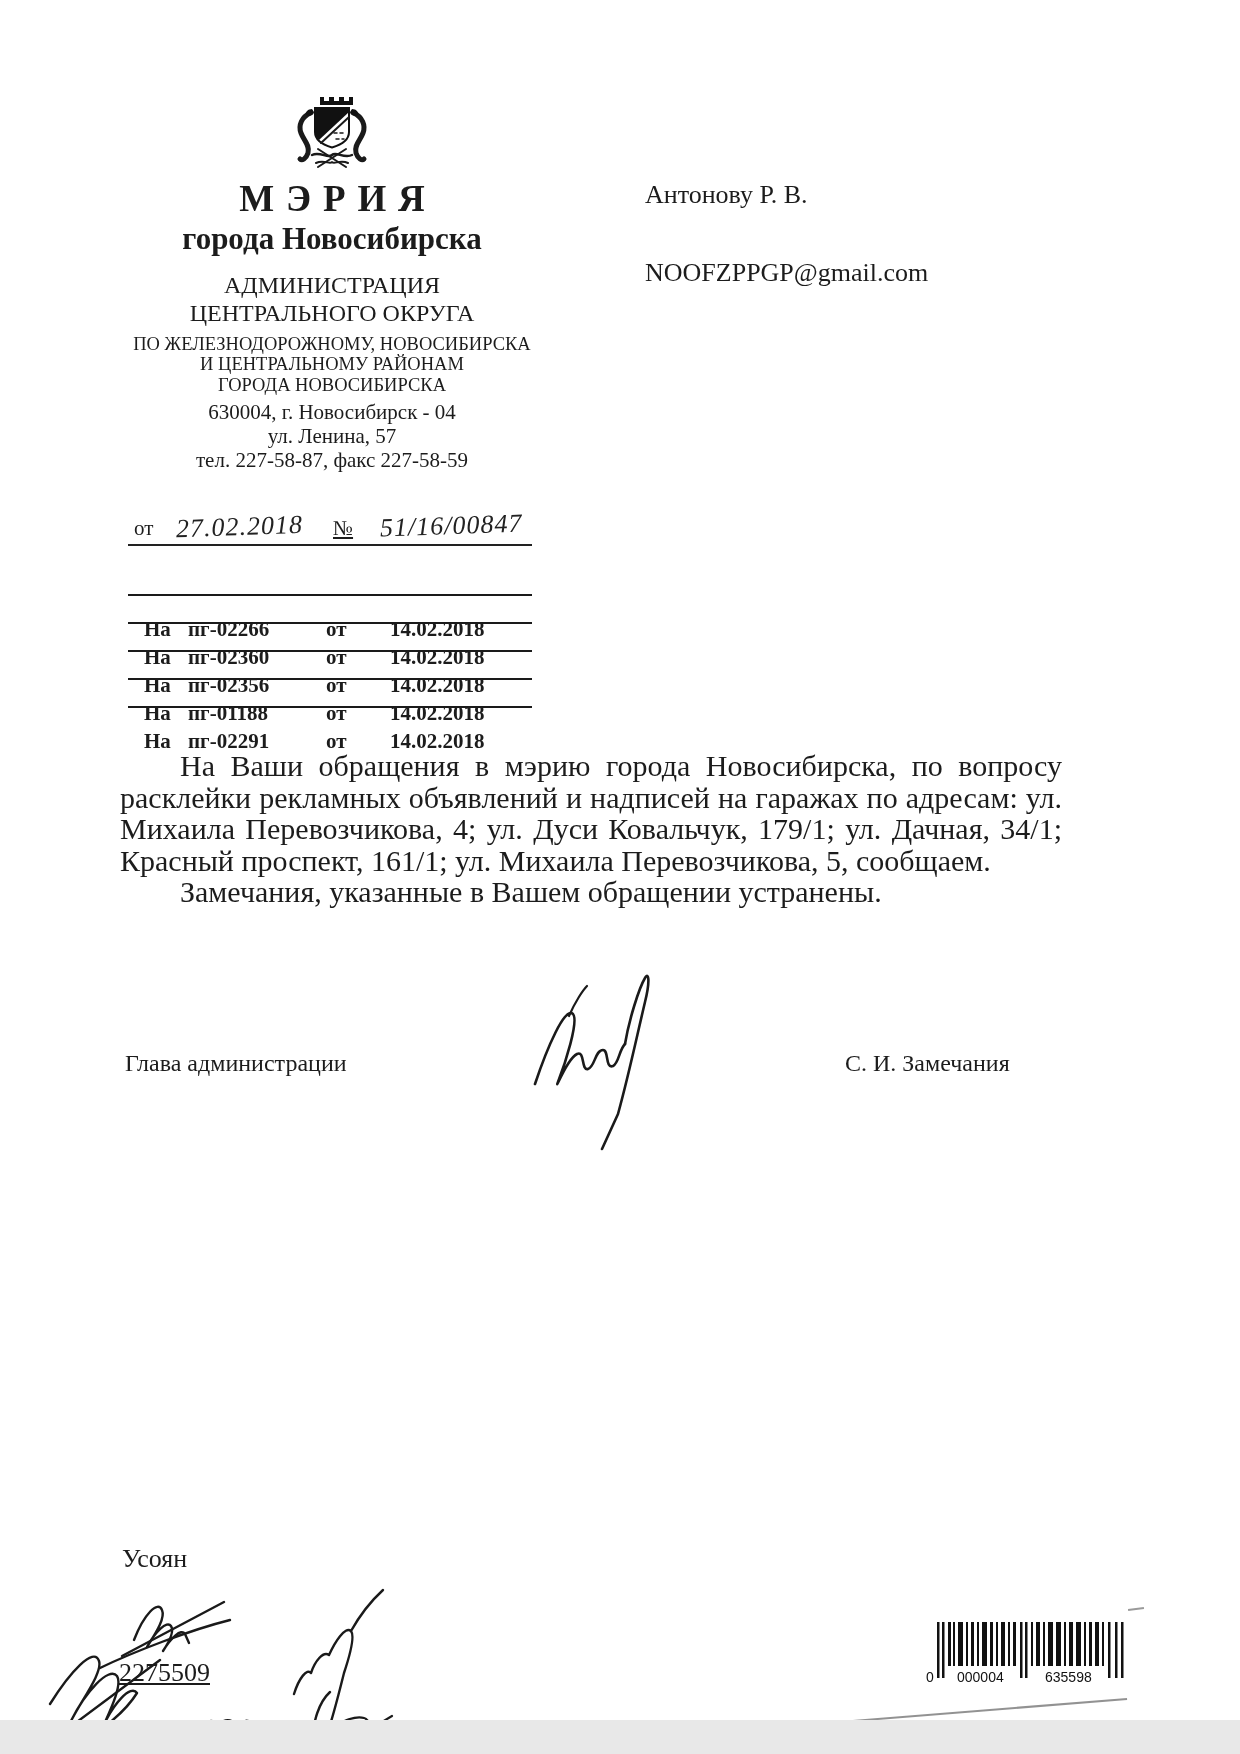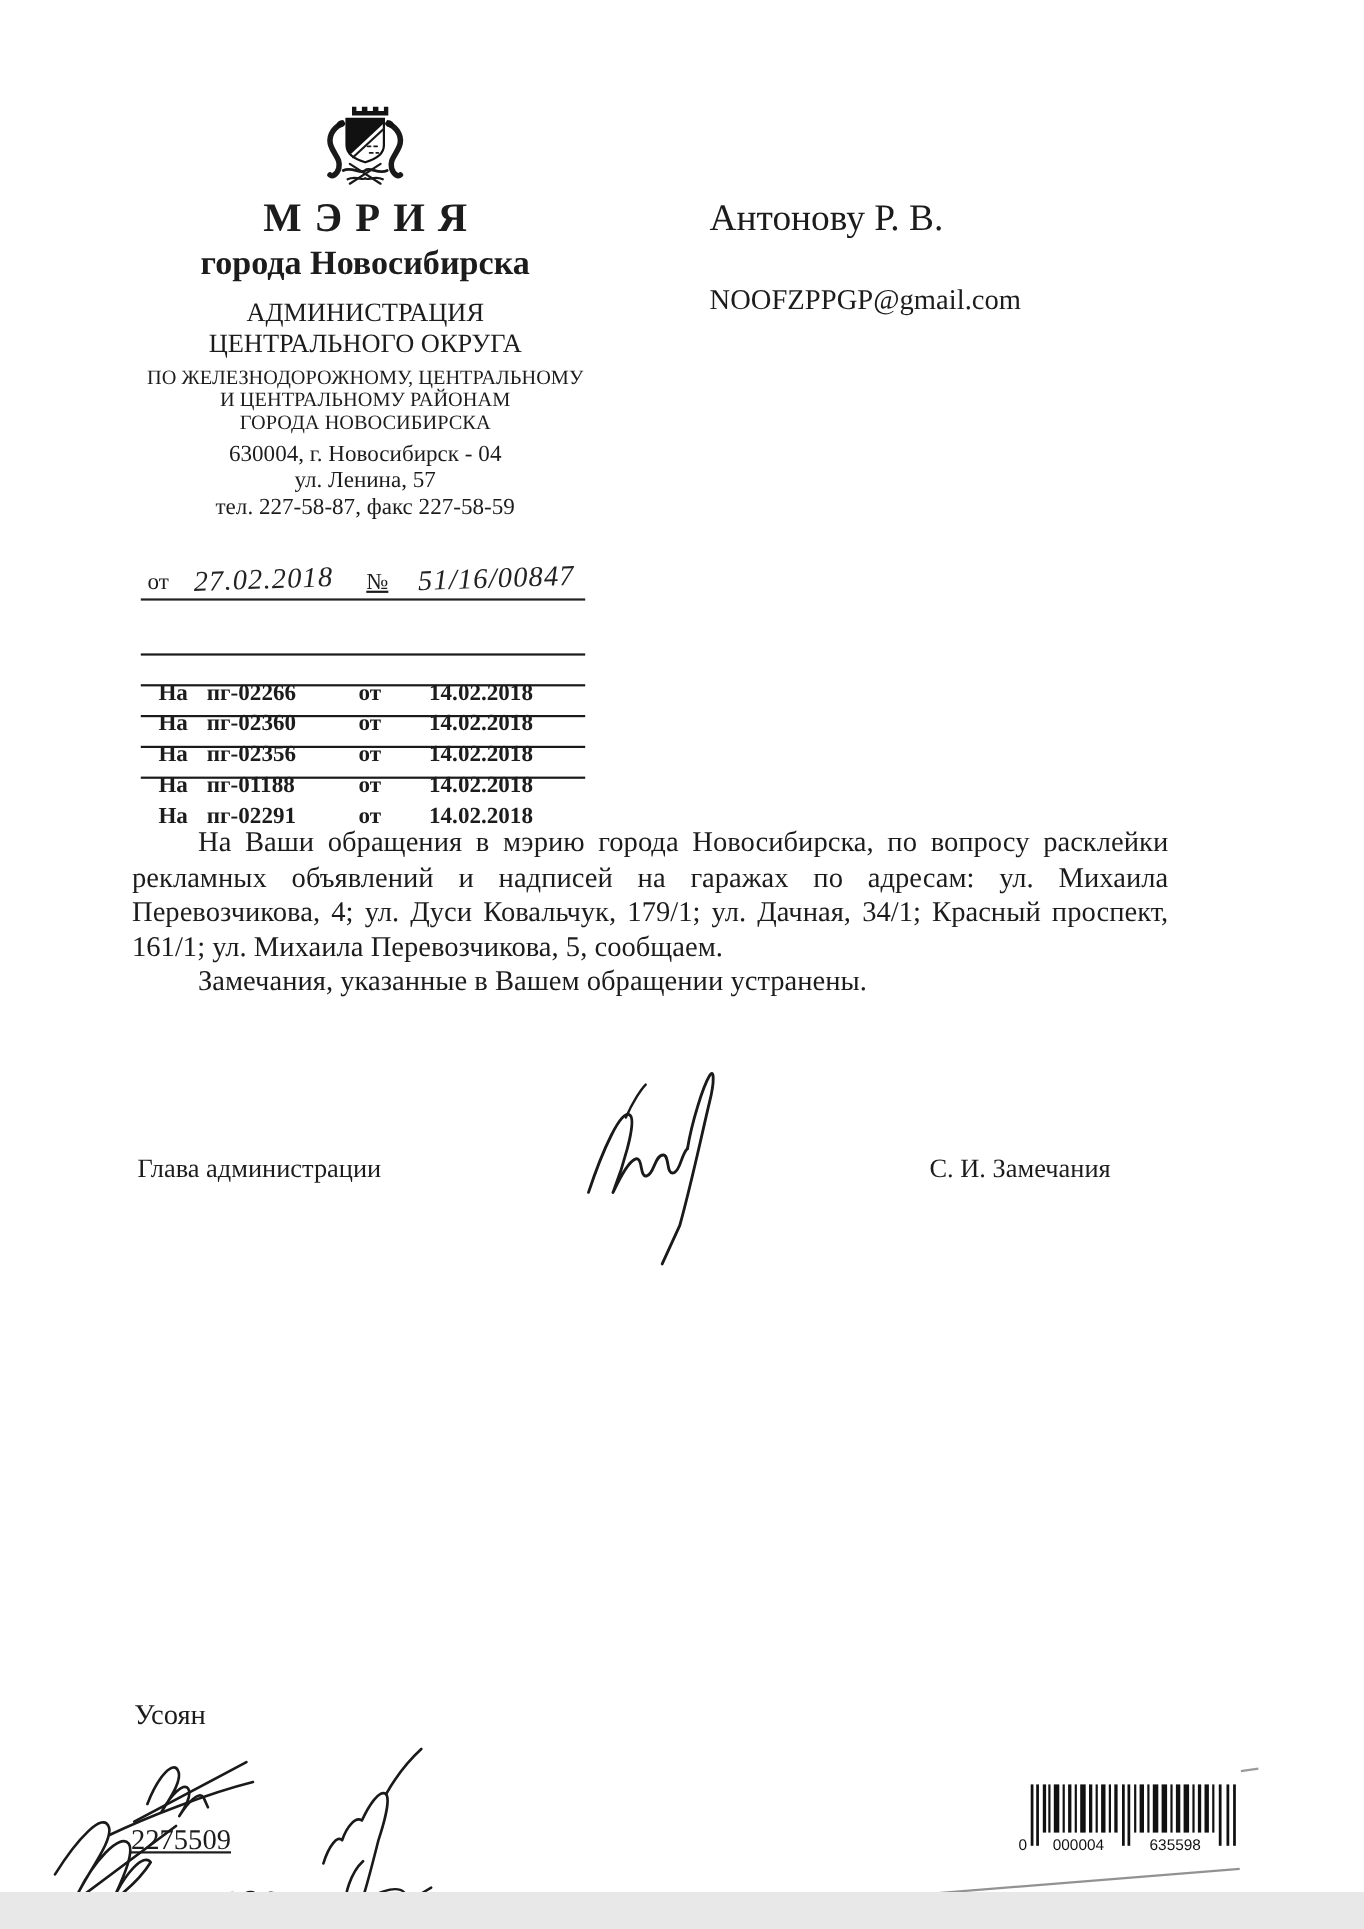--- a/index.html
+++ b/index.html
@@ -34,25 +34,25 @@
 
   
   .refs { left:128px; top:568px; width:404px; }
   .ref-row { display:flex; align-items:baseline; border-bottom:2.5px solid #1a1a1a;
              padding:1px 0 3px 16px; font-size:21px; height:28px;font-weight:bold; }
   .ref-row .c-na { width:44px; }
   .ref-row .c-id { width:138px;margin-top:48px; }
   .ref-row .c-ot { width:64px; }
 
   
-  .recipient-name  { left:645px; top:180px; font-size:34px; }
+  .recipient-name  { left:645px; top:180px; font-size:26px; }
   .recipient-email { left:645px; top:258px; font-size:26px; }
 
   
-  .body-text { left:120px; top:750px; width:942px; font-size:26px;
+  .body-text { left:120px; top:750px; width:942px; font-size:30px;
                line-height:31.5px; text-align:justify;font-family:Liberation Serif, serif; }
   .body-text p { text-indent:60px; }
 
   
   .sig-title { left:125px; top:1050px; font-size:24px; }
   .sig-name  { left:845px; top:1050px; font-size:24px; }
   .sig-main  { left:505px; top:962px; }
 
   
   .exec-name  { left:122px; top:1544px; font-size:26px; }
@@ -95,21 +95,21 @@
       <path class="ink" stroke-width="2" d="M28,70 C36,66 42,72 44,69 C46,72 52,66 60,70"></path>
       <path class="ink" stroke-width="2" d="M30,56 L58,74 M58,56 L30,74"></path>
     </svg>
 
     <div class="org-name">МЭРИЯ</div>
     <div class="org-city">города Новосибирска</div>
 
     <div class="dept-big">АДМИНИСТРАЦИЯ</div>
     <div class="dept-big">ЦЕНТРАЛЬНОГО ОКРУГА</div>
     <div class="dept-gap"></div>
-    <div class="dept-small">ПО ЖЕЛЕЗНОДОРОЖНОМУ, ЦЕНТРАЛЬНОМУ</div>
+    <div class="dept-small">ПО ЖЕЛЕЗНОДОРОЖНОМУ, НОВОСИБИРСКА</div>
     <div class="dept-small">И ЦЕНТРАЛЬНОМУ РАЙОНАМ</div>
     <div class="dept-small">ГОРОДА НОВОСИБИРСКА</div>
     <div class="addr-gap"></div>
     <div class="addr">630004, г. Новосибирск - 04</div>
     <div class="addr">ул. Ленина, 57</div>
     <div class="addr">тел. 227-58-87, факс 227-58-59</div>
   </div>
 
   <div class="abs refline">
     <span class="lbl" style="left:6px;">от</span>

